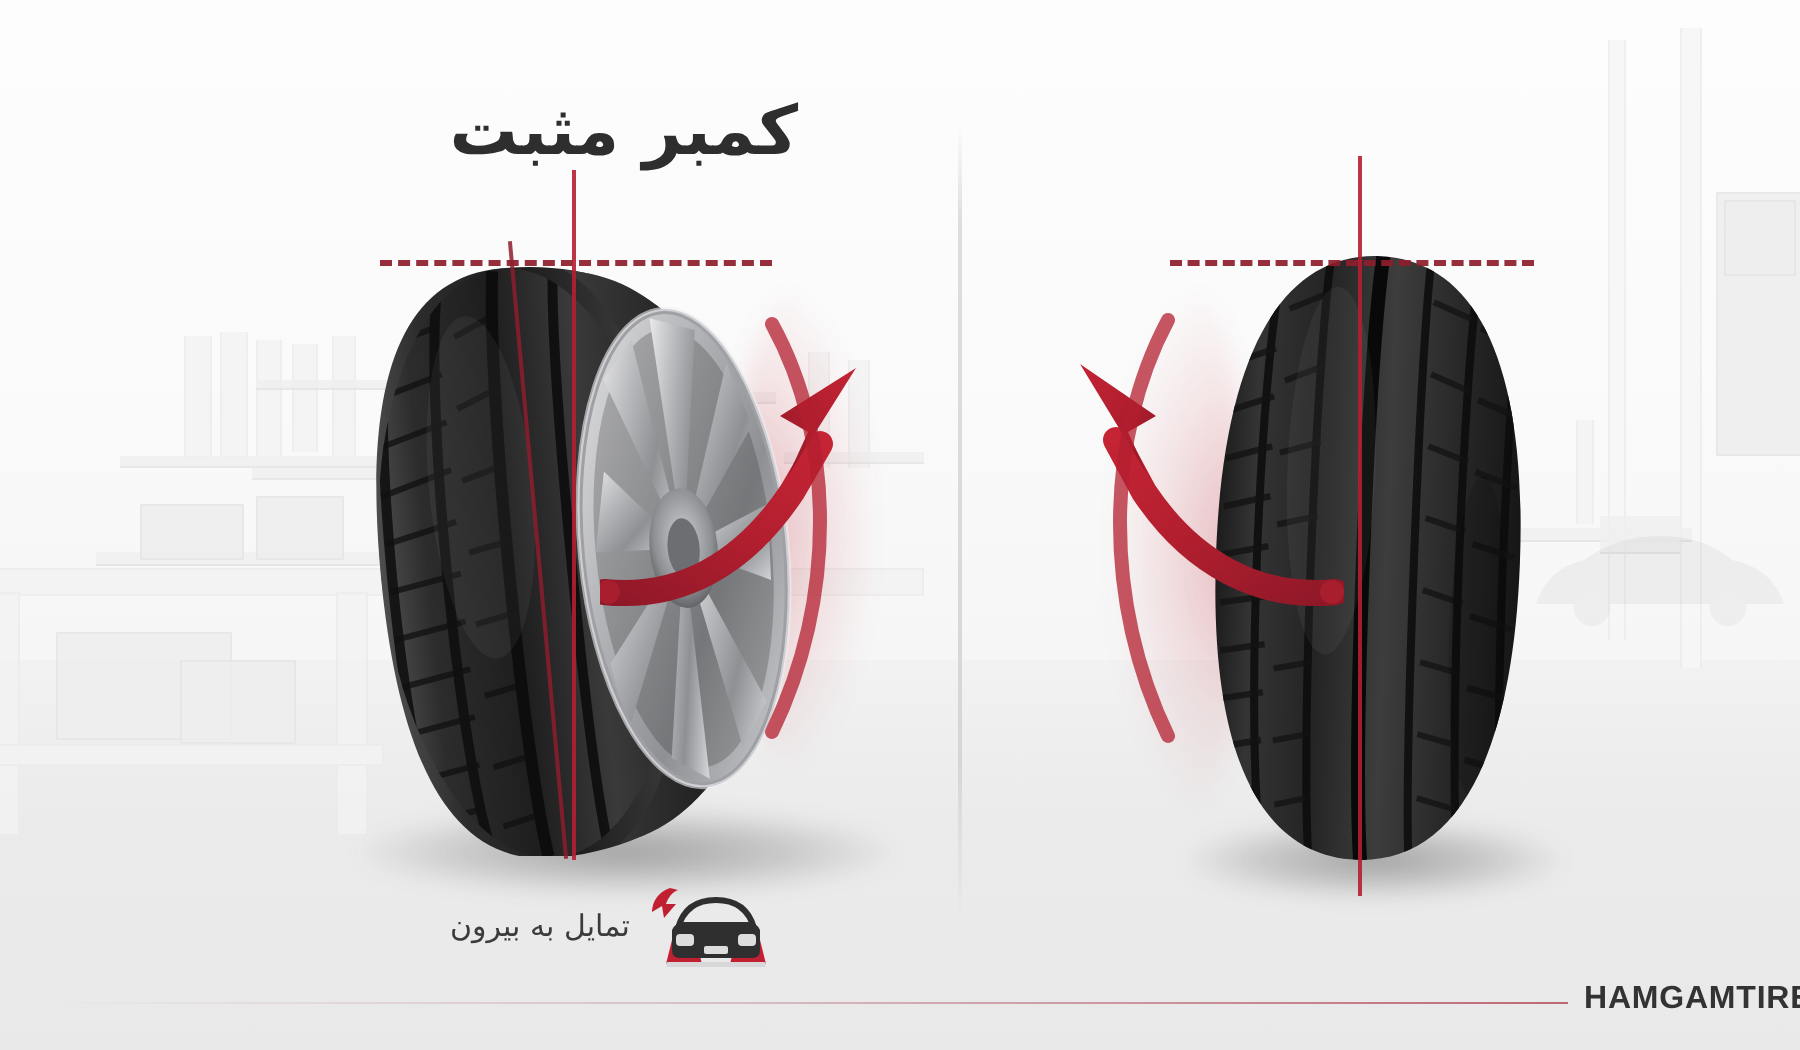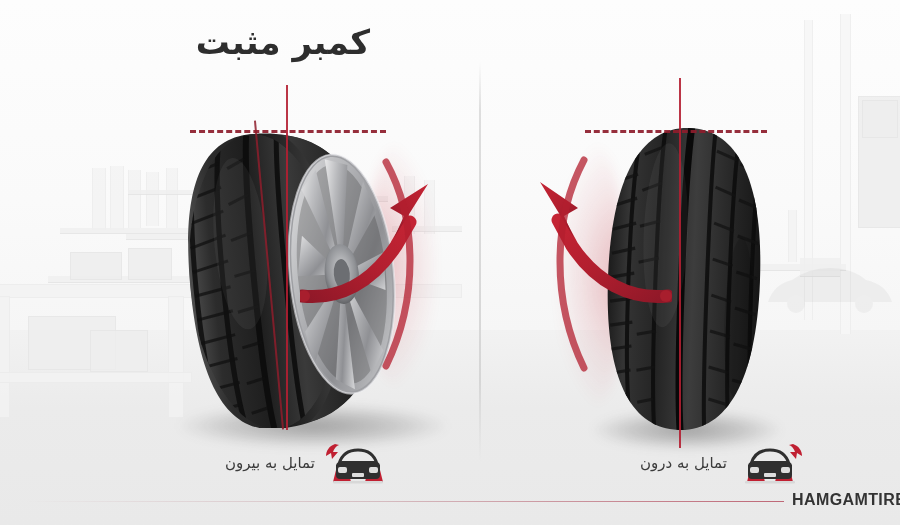--- a/index.html
+++ b/index.html
@@ -30,23 +30,23 @@
   .faint{opacity:.85;}
 
   
   .divider{
     position:absolute;left:479px;top:62px;width:2px;height:400px;
     background:linear-gradient(180deg,rgba(220,220,220,0) 0%,#dedede 12%,#d6d6d6 80%,rgba(220,220,220,0) 100%);
   }
 
   
   .title{
-    position:absolute;top:22px;
+    position:absolute;top:46px;
     font-size:34px;font-weight:700;color:#2e2e2e;letter-spacing:0;
-    white-space:nowrap;direction:rtl;
+    white-space:nowrap;direction:rtl;margin-left:29px;
   }
   .title.left{left:200px;width:170px;text-align:center;}
   .title.right{left:610px;width:170px;text-align:center;}
 
   
   .panel{position:absolute;top:0;height:525px;}
   .panel.left{left:0;width:480px;}
   .panel.right{left:480px;width:420px;}
 
   
@@ -406,32 +406,18 @@
       </defs>
       <path d="M146 146 C108 150 74 132 50 96 L36 70" stroke="url(#arwR)" stroke-width="13" fill="none" stroke-linecap="round"></path>
       <path d="M18 32 L56 58 L42 66 L52 88 Z" fill="url(#arwR)"></path>
       <circle cx="144" cy="146" r="6" fill="#a81e2d"></circle>
       <path d="M62 10 C30 70 30 152 62 218" stroke="#b31f2f" stroke-width="7" fill="none" opacity=".75" stroke-linecap="round"></path>
     </svg>
 
     <div class="dashline" style="left:105px;top:130px;width:182px;"></div>
     <div class="vline" style="left:199px;top:78px;height:370px;"></div>
 
-    <div class="caption" style="left:160px;top:440px;">
-      <svg width="66" height="46" viewBox="0 0 66 46">
-        <path d="M10 26 L20 26 L24 42 L6 42 Z" fill="#c02032" transform="translate(4,0) scale(1,1)"></path>
-        <path d="M46 26 L56 26 L60 42 L42 42 Z" fill="#c02032" transform="translate(-4,0)"></path>
-        <path d="M14 24 q4 -14 19 -14 q15 0 19 14 z" fill="none" stroke="#2f2f2f" stroke-width="3"></path>
-        <path d="M11 25 q2 -4 6 -4 h32 q4 0 6 4 v10 q0 4 -4 4 h-36 q-4 0 -4 -4 z" fill="#2f2f2f"></path>
-        <rect x="13" y="27" width="9" height="6" rx="2" fill="#f1f1f1" opacity=".9"></rect>
-        <rect x="44" y="27" width="9" height="6" rx="2" fill="#f1f1f1" opacity=".9"></rect>
-        <rect x="27" y="33" width="12" height="4" rx="1" fill="#f1f1f1" opacity=".9"></rect>
-        <rect x="8" y="41" width="50" height="2.5" rx="1" fill="#d8d8d8"></rect>
-        <path d="M56 4 C62 6 65 11 65 16 L60 13 L59 19 L53 12 L58 12 C57 9 55 6 52 5 Z" fill="#c02032"></path>
-      </svg>
-      <span class="txt">تمایل به درون</span>
-    </div>
   </div>
 
   <div class="wm-line"></div>
   <div class="wm-text">HAMGAMTIRE</div>
 
 </div>
 
 </body></html>

